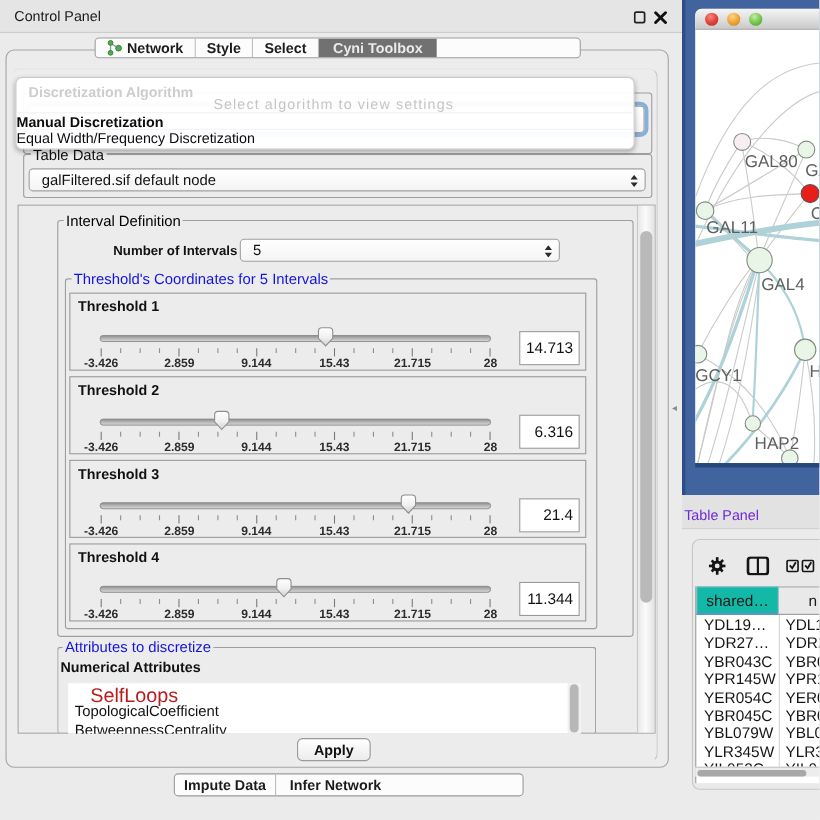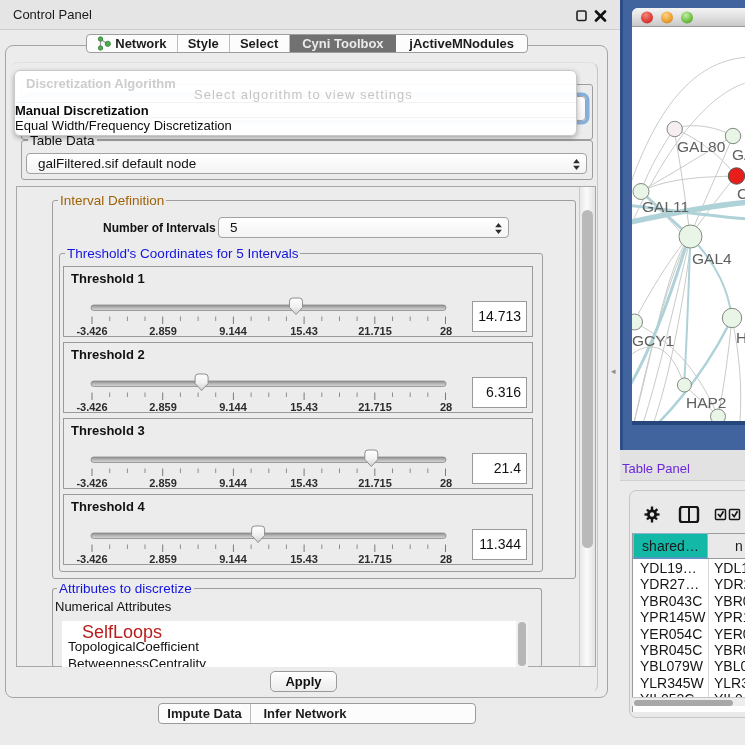--- a/index.html
+++ b/index.html
@@ -191,21 +191,20 @@
         </g>
       <circle cx="3.5" cy="3" r="2.2" fill="#4eae4e" stroke="#2e7d32" stroke-width="0.8"></circle>
       <circle cx="3.5" cy="12" r="2.2" fill="#4eae4e" stroke="#2e7d32" stroke-width="0.8"></circle>
       <circle cx="10.8" cy="7.8" r="2.6" fill="#4eae4e" stroke="#2e7d32" stroke-width="0.8"></circle>
     </svg>
     Network
   </div>
   <div class="tab" style="width:52px;">Style</div>
   <div class="tab" style="width:60px;">Select</div>
   <div class="tab sel" style="width:107px;">Cyni Toolbox</div>
-  <div class="tab" style="width:131px;border-right:none;">jActiveMNodules</div>
 </div>
 
 <div class="groupbox" style="left:21px;top:84px;width:572px;height:56px;"></div>
 <div class="combo" style="left:26px;top:96px;width:560px;height:25px;box-shadow:0 0 0 3.5px rgba(110,160,215,0.8);"></div>
 
 <div class="groupbox" style="left:21px;top:140px;width:572px;height:40px;"></div>
 <div class="grouptitle" style="left:28px;top:133px;color:#111;">Table Data</div>
 <div class="combo" style="left:26px;top:153px;width:561px;height:21px;line-height:20px;"><span style="margin-left:11px;">galFiltered.sif default node</span>
   <svg class="arrows" style="left:546px;top:5px" width="7" height="11">
       <path d="M3.5 0 L6.8 4.2 L0.2 4.2 Z" fill="#2b2b2b"></path>
@@ -213,21 +212,21 @@
     </svg>
 </div>
 
 <div class="abs" style="left:16px;top:186px;width:580px;height:481px;border:1px solid #a8a8a8;background:#ececec;"></div>
 
 <div class="abs" style="left:579px;top:187px;width:16px;height:479px;background:linear-gradient(90deg,#e8e8e8,#fbfbfb 45%,#e3e3e3);border-left:1px solid #c9c9c9;">
   <div style="position:absolute;left:2px;top:23px;width:11px;height:338px;border-radius:6px;background:#b9b9b9;"></div>
 </div>
 
 <div class="groupbox" style="left:52px;top:200px;width:524px;height:379px;"></div>
-<div class="grouptitle" style="left:58px;top:193px;color:#a16207;">Interval Definition</div>
+<div class="grouptitle" style="left:58px;top:193px;color:#000000;">Interval Definition</div>
 
 <div class="abs" style="left:103px;top:220.5px;font-size:12px;font-weight:bold;color:#111;">Number of Intervals</div>
 <div class="combo" style="left:218px;top:217px;width:291px;height:21px;line-height:20px;"><span style="margin-left:11px;">5</span>
   <svg class="arrows" style="left:276px;top:5px" width="7" height="11">
       <path d="M3.5 0 L6.8 4.2 L0.2 4.2 Z" fill="#2b2b2b"></path>
       <path d="M3.5 11 L6.8 6.8 L0.2 6.8 Z" fill="#2b2b2b"></path>
     </svg>
 </div>
 
 <div class="groupbox" style="left:59px;top:253px;width:484px;height:319px;"></div>
@@ -417,21 +416,21 @@
     <div class="ticklab" style="left:69px;top:57.5px;width:60px">2.859</div>
     <div class="ticklab" style="left:139px;top:57.5px;width:60px">9.144</div>
     <div class="ticklab" style="left:210px;top:57.5px;width:60px">15.43</div>
     <div class="ticklab" style="left:281px;top:57.5px;width:60px">21.715</div>
     <div class="ticklab" style="left:352px;top:57.5px;width:60px">28</div>
   <div class="valbox">11.344</div>
 </div>
 
 <div class="groupbox" style="left:52px;top:588px;width:490px;height:79px;border-bottom:none;"></div>
 <div class="grouptitle" style="left:57px;top:581px;color:#1414e0;">Attributes to discretize</div>
-<div class="abs" style="left:55px;top:599px;font-size:13px;font-weight:normal;color:#111;">Numerical Attributes</div>
+<div class="abs" style="left:55px;top:599px;font-size:13px;font-weight:bold;color:#111;">Numerical Attributes</div>
 <div class="abs" style="left:62px;top:621px;width:466px;height:46px;background:#fff;overflow:hidden;">
   <div style="position:absolute;left:20px;top:1px;font-size:18px;color:#b91c1c;">SelfLoops</div>
   <div style="position:absolute;left:6px;top:18px;font-size:13.5px;color:#111;">TopologicalCoefficient</div>
   <div style="position:absolute;left:6px;top:35px;font-size:13.5px;color:#111;">BetweennessCentrality</div>
   <div style="position:absolute;left:454px;top:0;width:12px;height:46px;background:#f0f0f0;">
     <div style="position:absolute;left:2px;top:1px;width:8px;height:44px;border-radius:4px;background:#b7b7b7;"></div>
   </div>
 </div>
 
 <div class="abs" style="left:270px;top:671px;width:67px;height:21px;background:linear-gradient(180deg,#ffffff,#ececec);border:1px solid #9a9a9a;border-radius:5px;text-align:center;font-size:13px;font-weight:600;color:#111;line-height:19px;">Apply</div>

